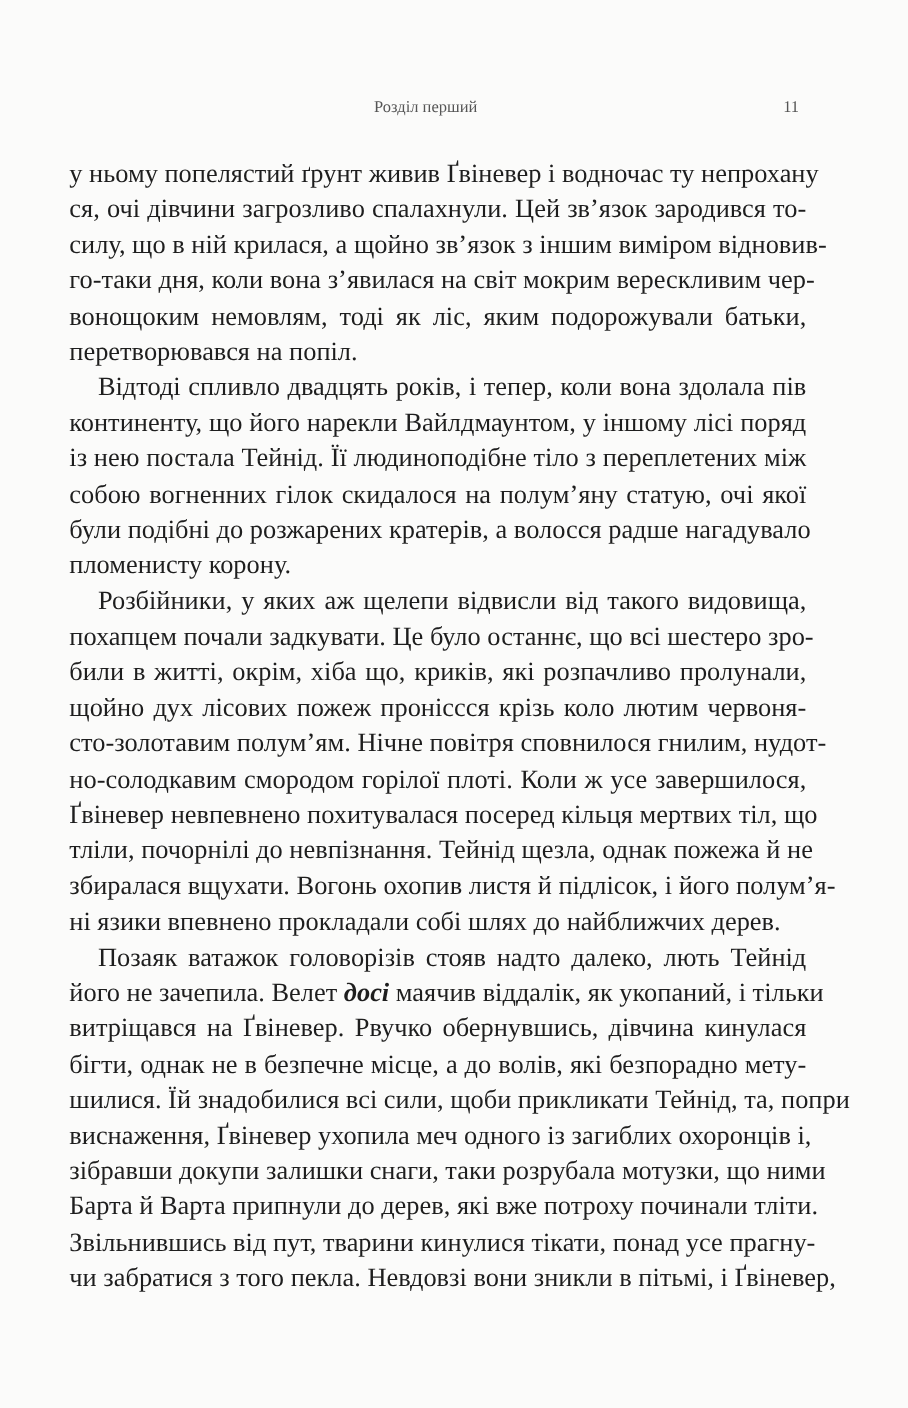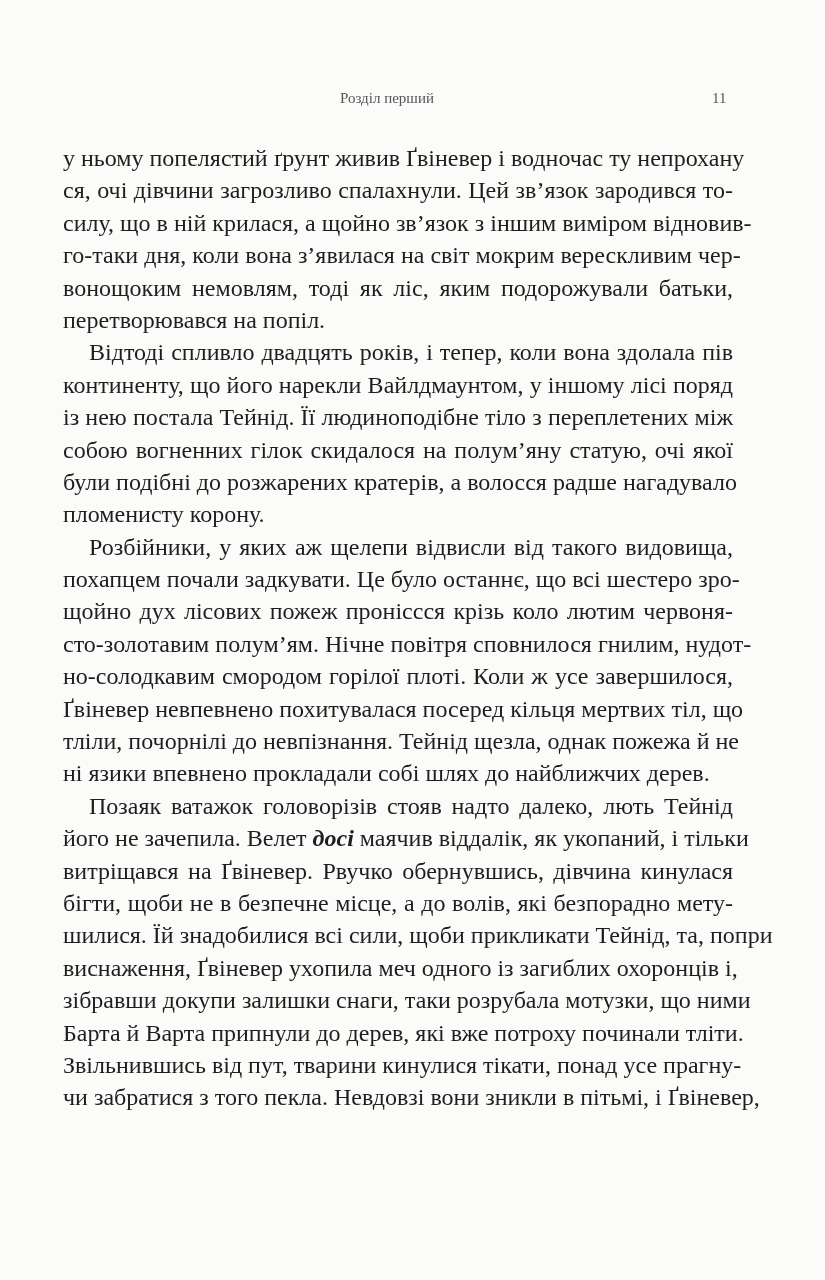--- a/index.html
+++ b/index.html
@@ -49,31 +49,33 @@
 
     <span class="line indent">Відтоді спливло двадцять років, і тепер, коли вона здолала пів</span>
     <span class="line">континенту, що його нарекли Вайлдмаунтом, у іншому лісі поряд</span>
     <span class="line">із нею постала Тейнід. Її людиноподібне тіло з переплетених між</span>
     <span class="line">собою вогненних гілок скидалося на полум’яну статую, очі якої</span>
     <span class="line">були подібні до розжарених кратерів, а волосся радше нагадувало</span>
     <span class="line last">пломенисту корону.</span>
 
     <span class="line indent">Розбійники, у яких аж щелепи відвисли від такого видовища,</span>
     <span class="line">похапцем почали задкувати. Це було останнє, що всі шестеро зро-</span>
+    <span class="line">били в житті, окрім, хіба що, криків, які розпачливо пролунали,</span>
     <span class="line">щойно дух лісових пожеж проніссся крізь коло лютим червоня-</span>
     <span class="line">сто-золотавим полум’ям. Нічне повітря сповнилося гнилим, нудот-</span>
     <span class="line">но-солодкавим смородом горілої плоті. Коли ж усе завершилося,</span>
     <span class="line">Ґвіневер невпевнено похитувалася посеред кільця мертвих тіл, що</span>
     <span class="line">тліли, почорнілі до невпізнання. Тейнід щезла, однак пожежа й не</span>
+    <span class="line">збиралася вщухати. Вогонь охопив листя й підлісок, і його полум’я-</span>
     <span class="line last">ні язики впевнено прокладали собі шлях до найближчих дерев.</span>
 
     <span class="line indent">Позаяк ватажок головорізів стояв надто далеко, лють Тейнід</span>
     <span class="line"><span>його не зачепила. Велет </span><em>досі</em><span> маячив віддалік, як укопаний, і тільки</span></span>
     <span class="line">витріщався на Ґвіневер. Рвучко обернувшись, дівчина кинулася</span>
-    <span class="line">бігти, щоби не в безпечне місце, а до волів, які безпорадно мету-</span>
+    <span class="line">бігти, однак не в безпечне місце, а до волів, які безпорадно мету-</span>
     <span class="line">шилися. Їй знадобилися всі сили, щоби прикликати Тейнід, та, попри</span>
     <span class="line">виснаження, Ґвіневер ухопила меч одного із загиблих охоронців і,</span>
     <span class="line">зібравши докупи залишки снаги, таки розрубала мотузки, що ними</span>
     <span class="line">Барта й Варта припнули до дерев, які вже потроху починали тліти.</span>
     <span class="line">Звільнившись від пут, тварини кинулися тікати, понад усе прагну-</span>
     <span class="line">чи забратися з того пекла. Невдовзі вони зникли в пітьмі, і Ґвіневер,</span>
   </div>
 </div>
 
 </body></html>

